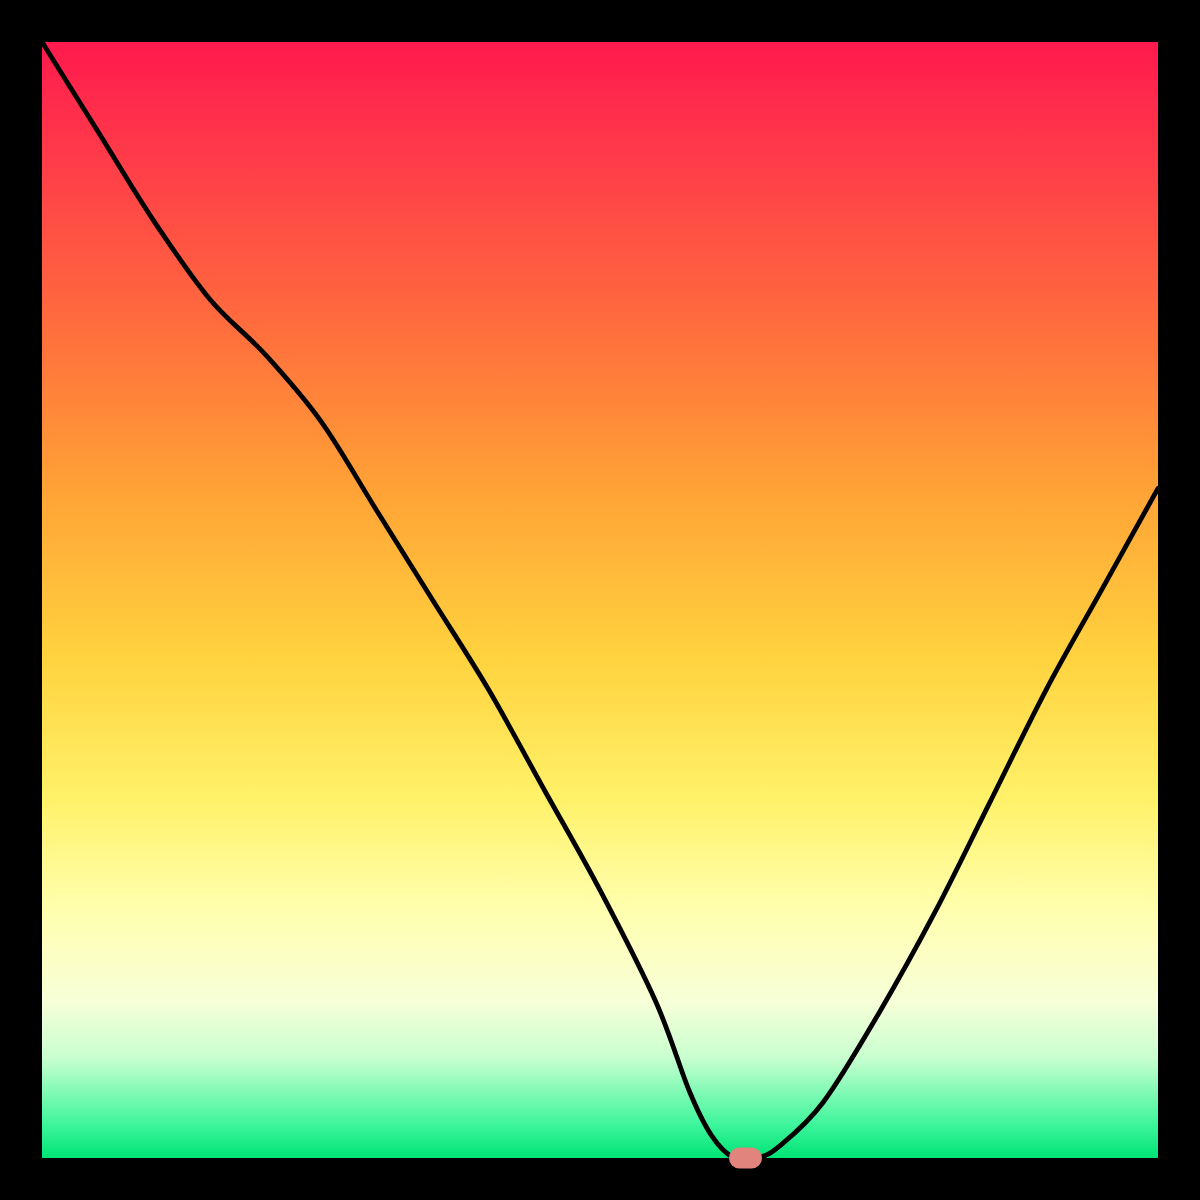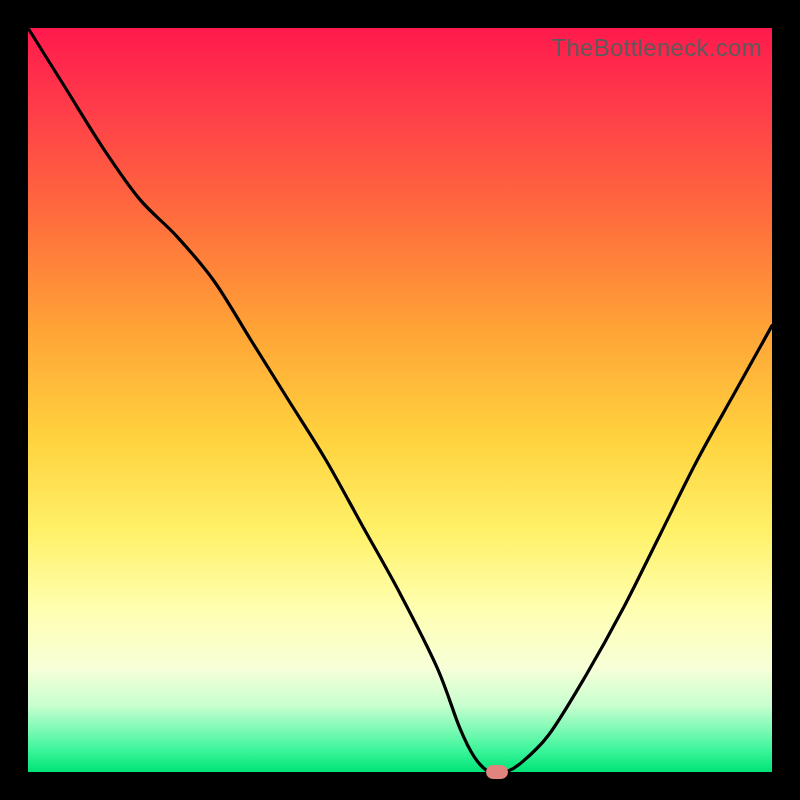--- a/index.html
+++ b/index.html
@@ -61,21 +61,20 @@
     background: #e2847e;
     transform: translate(-50%, -50%);
   }
 </style>
 </head>
 <body>
 <div class="frame">
 
   <div class="plot">
 
-    <div class="watermark">TheBottleneck.com</div>
 
     <svg class="curve" viewBox="0 0 744 744" preserveAspectRatio="none">
       <path id="curvePath" d="M 0.00 0.00 C 6.20 9.92, 24.80 39.68, 37.20 59.52 C 49.60 79.36, 62.00 100.44, 74.40 119.04 C 86.80 137.64, 99.20 156.24, 111.60 171.12 C 124.00 186.00, 136.40 194.68, 148.80 208.32 C 161.20 221.96, 173.60 235.60, 186.00 252.96 C 198.40 270.32, 210.80 292.64, 223.20 312.48 C 235.60 332.32, 248.00 352.16, 260.40 372.00 C 272.80 391.84, 285.20 410.44, 297.60 431.52 C 310.00 452.60, 322.40 476.16, 334.80 498.48 C 347.20 520.80, 359.60 541.88, 372.00 565.44 C 384.40 589.00, 399.28 617.52, 409.20 639.84 C 419.12 662.16, 425.32 684.48, 431.52 699.36 C 437.72 714.24, 441.44 721.68, 446.40 729.12 C 451.36 736.56, 456.32 741.52, 461.28 744.00 C 466.24 746.48, 471.20 745.24, 476.16 744.00 C 481.12 742.76, 483.60 742.76, 491.04 736.56 C 498.48 730.36, 509.64 721.68, 520.80 706.80 C 531.96 691.92, 545.60 668.36, 558.00 647.28 C 570.40 626.20, 582.80 603.88, 595.20 580.32 C 607.60 556.76, 620.00 530.72, 632.40 505.92 C 644.80 481.12, 657.20 455.08, 669.60 431.52 C 682.00 407.96, 694.40 386.88, 706.80 364.56 C 719.20 342.24, 737.80 308.76, 744.00 297.60" fill="none" stroke="#000000" stroke-width="3.2" stroke-linecap="round" stroke-linejoin="round"></path>
     </svg>
 
     <div class="marker" id="minMarker" style="left: 468.72px; top: 744px; background: rgb(226, 132, 126);"></div>
   </div>
 
 </div>
 

